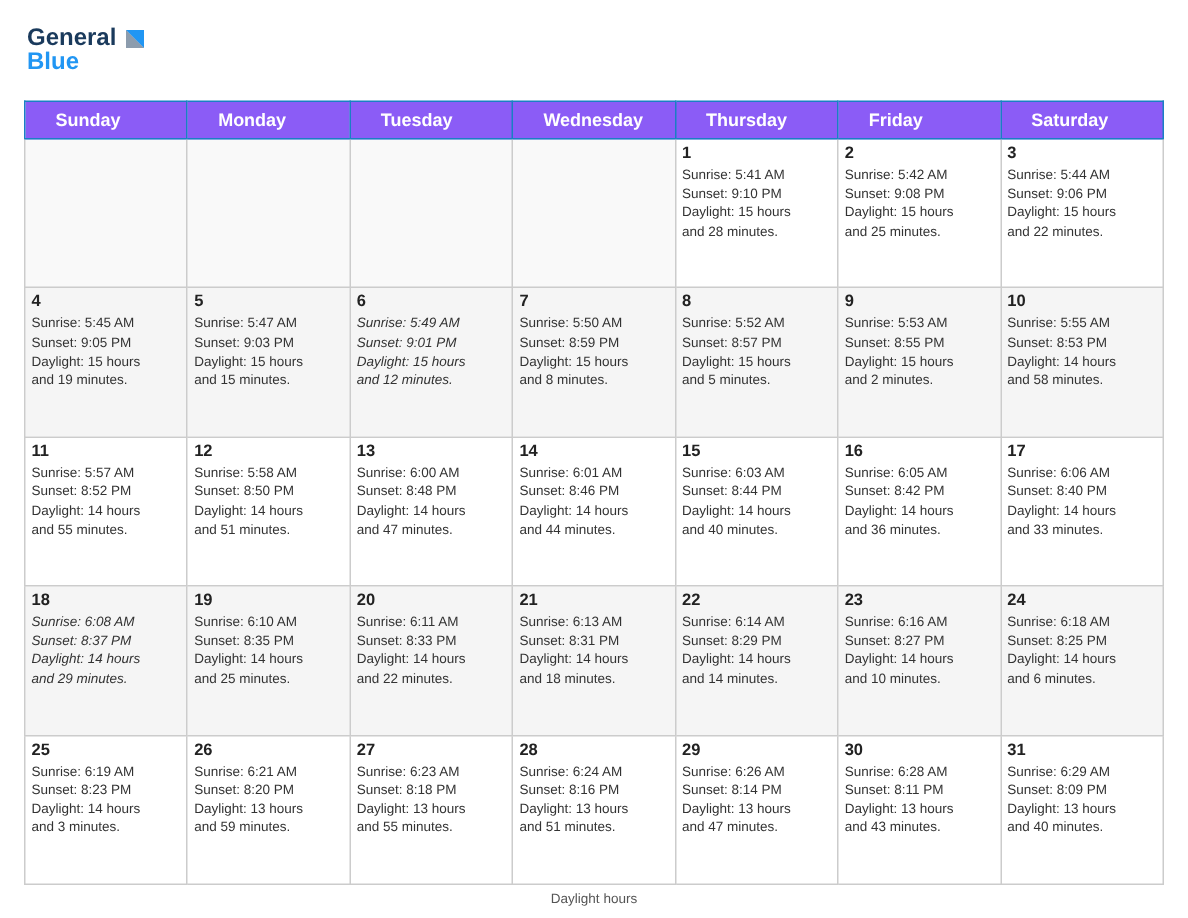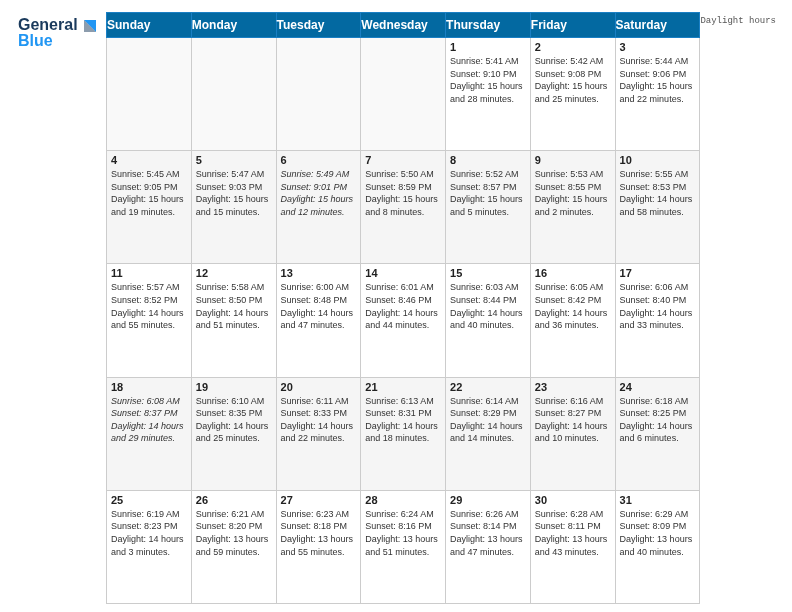--- a/index.html
+++ b/index.html
@@ -8,21 +8,21 @@
       background: #fff;
       width: 792px;
       height: 612px;
       overflow: hidden;
     }
     .container {
       width: 792px;
       height: 612px;
       padding: 12px 16px 8px 16px;
       display: flex;
-      flex-direction: row;
+      flex-direction: column;
     }
     .header {
       display: flex;
       justify-content: space-between;
       align-items: flex-start;
       margin-bottom: 8px;
     }
     .logo {
       display: flex;
       align-items: center;
@@ -40,25 +40,25 @@
       color: #333;
     }
     .calendar {
       flex: 1;
       border: 1px solid #ccc;
       border-collapse: collapse;
       width: 100%;
       table-layout: fixed;
     }
     .calendar th {
-      background-color: #0369a1;
+      background-color: #8b5cf6;
       color: #fff;
       font-size: 12px;
       font-weight: bold;
-      padding: 5px 0;
+      padding: 5px 20px;
       text-align: left;
       border: 1px solid #1a7fc4;
     }
     .calendar td {
       border: 1px solid #ccc;
       vertical-align: top;
       padding: 3px 4px;
       font-size: 9.5px;
       color: #222;
       background: #fff;
@@ -78,21 +78,21 @@
     }
     .day-info {
       font-size: 9px;
       line-height: 1.4;
       color: #333;
     }
     .footer {
       margin-top: 4px;
       font-size: 9px;
       color: #555;
-      font-family: Liberation Mono, monospace;
+      text-align: center;
     }
     .footer-note {
       font-size: 9px;
       color: #555;
     }
   </style>
 </head>
 <body>
 
 <div class="container">

